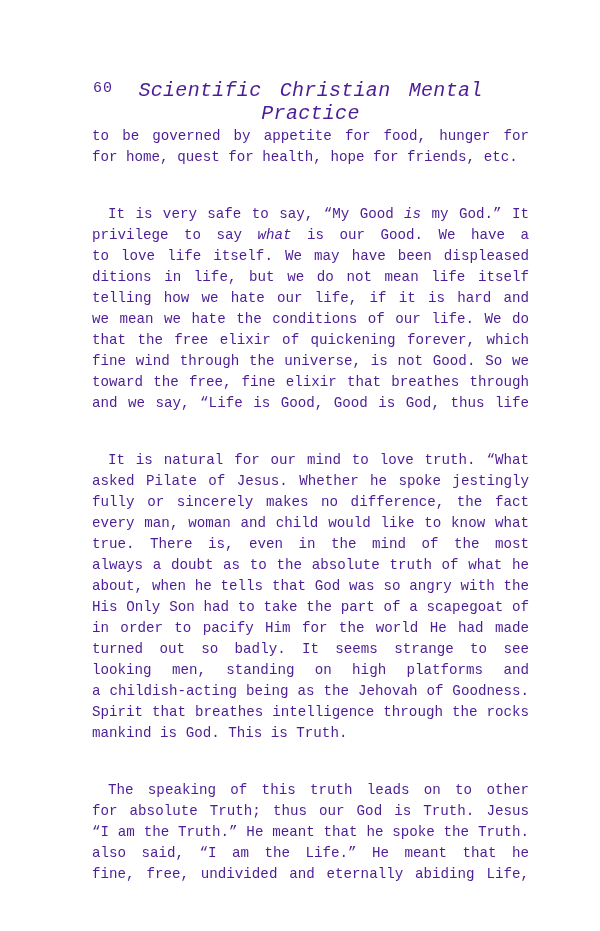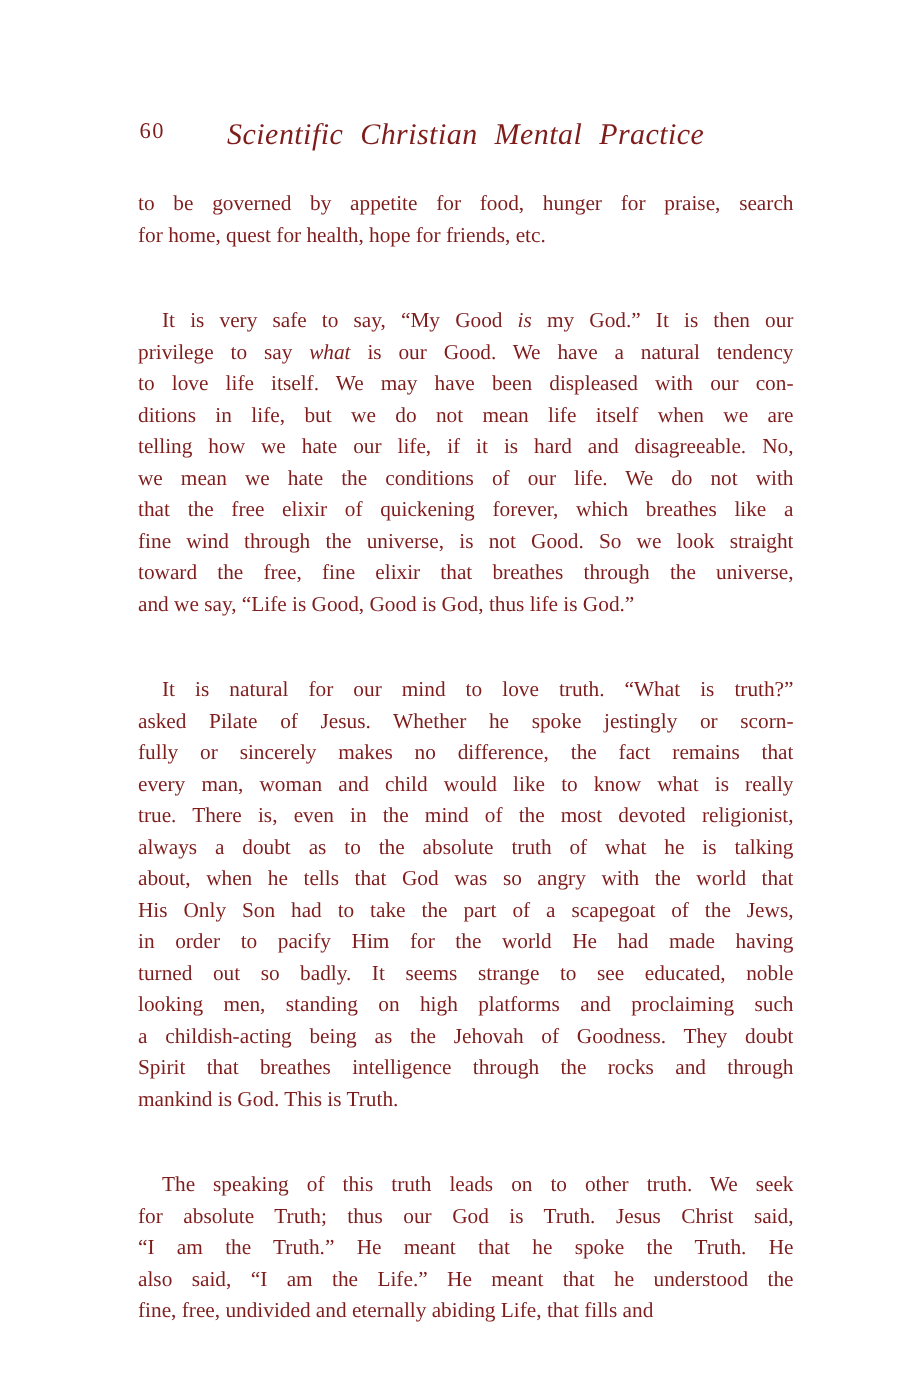--- a/index.html
+++ b/index.html
@@ -6,22 +6,22 @@
     margin: 0;
     padding: 0;
     background: #ffffff;
   }
   .page {
     position: relative;
     width: 600px;
     height: 931px;
     background: #ffffff;
     overflow: hidden;
-    font-family: Liberation Serif, serif;
-    color: #7f1d1d;
+    font-family: Liberation Mono, monospace;
+    color: #4c1d95;
   }
   .page-header {
     position: absolute;
     top: 79px;
     left: 92px;
     width: 437px;
     height: 20px;
   }
   .page-number {
     position: absolute;

